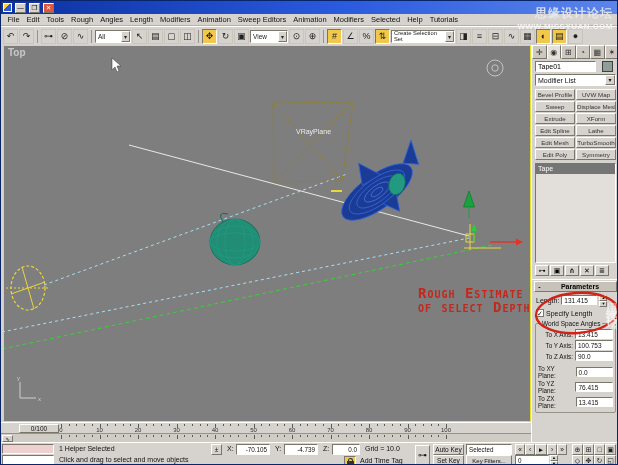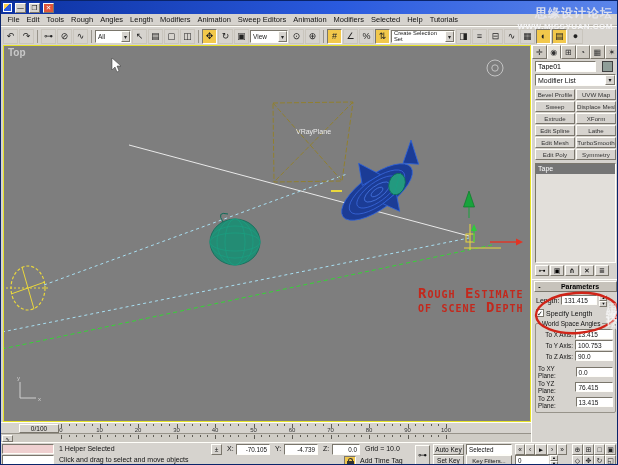--- a/index.html
+++ b/index.html
@@ -237,21 +237,21 @@
         <line x2="16"></line>
           <line y2="-16"></line>
         <text x="18" y="3" font-size="6" fill="#cfcfcf" stroke="none">x</text>
         <text x="-3" y="-18" font-size="6" fill="#cfcfcf" stroke="none">y</text>
       </g>
 
       <path d="M 108 12 L 108 24 L 111 21 L 113 26 L 115 25 L 113 20 L 117 20 Z" fill="#ffffff" stroke="#333" stroke-width="0.5"></path>
     </svg>
     <div class="annotation">
       <div>Rough Estimate</div>
-      <div>of scene Depth</div>
+      <div>of select Depth</div>
     </div>
   </div>
 
   <div class="cmdpanel">
     <div class="ptabs">
       <div class="ptab">✛</div>
       <div class="ptab active">◉</div>
       <div class="ptab">⊞</div>
       <div class="ptab">◔</div>
       <div class="ptab">▦</div>

